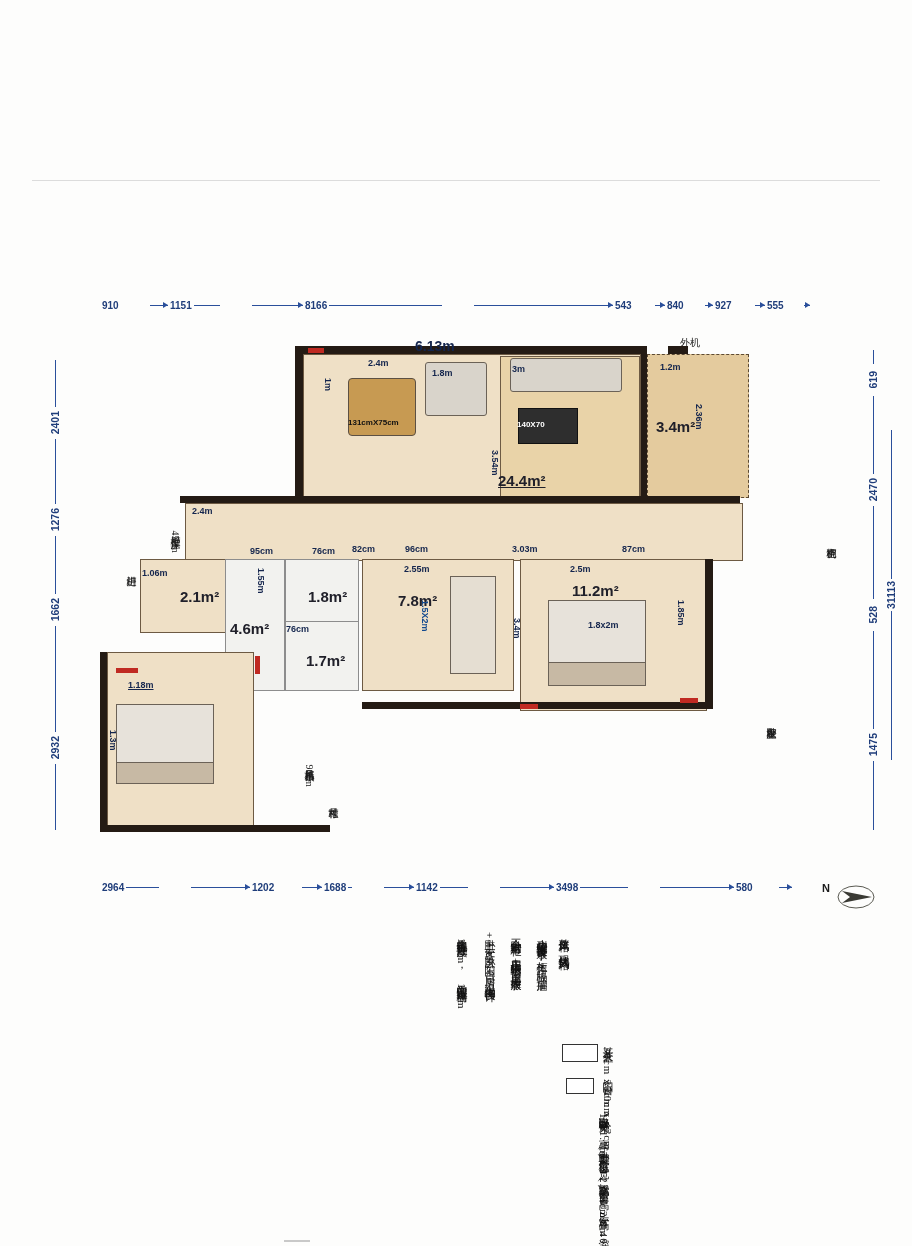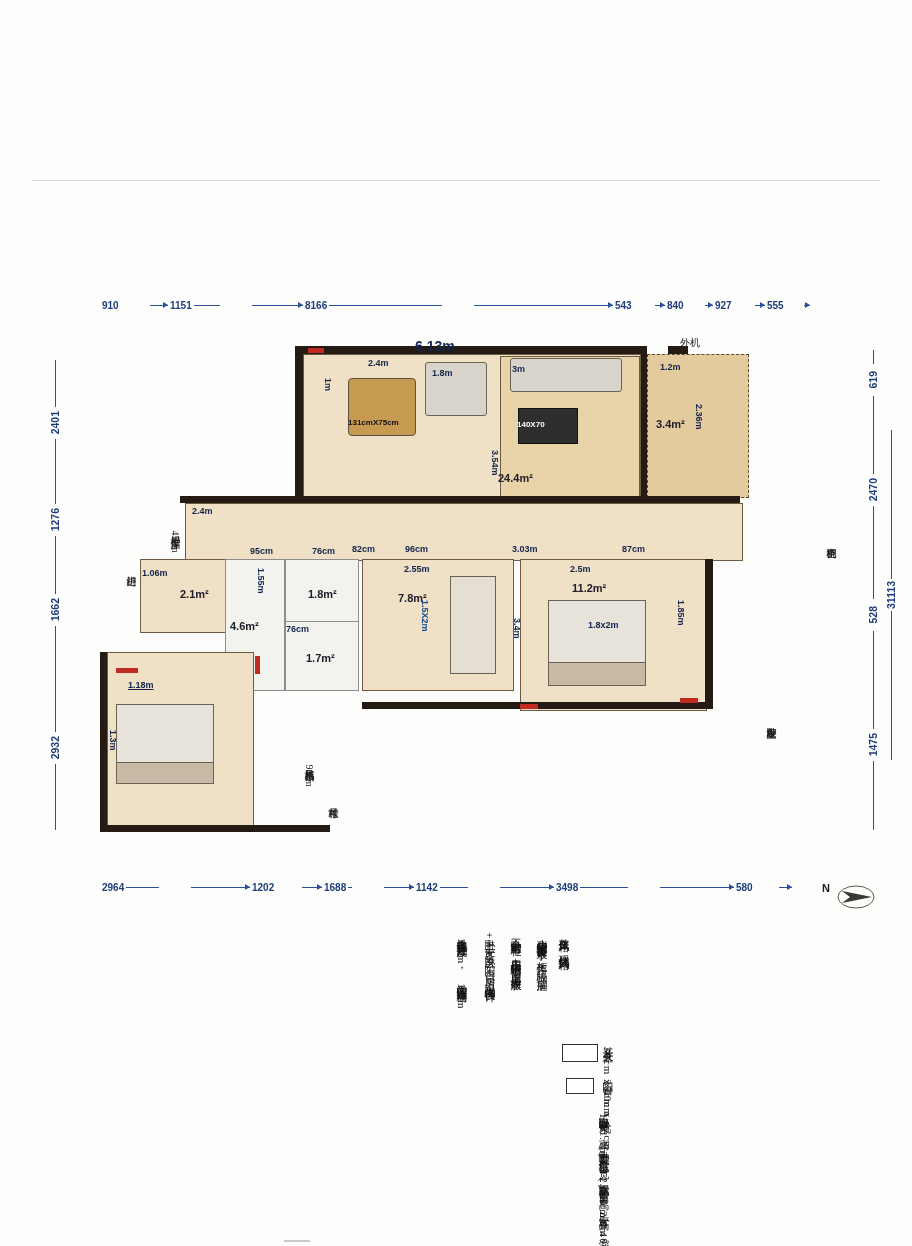--- a/index.html
+++ b/index.html
@@ -31,21 +31,21 @@
   .vseg:before,.vseg:after{content:"";position:absolute;left:50%;width:1px;background:#2a4f9b;}
   .vseg:before{top:0;bottom:50%;margin-bottom:16px;}
   .vseg:after{bottom:0;top:50%;margin-top:16px;}
   .vseg span{position:relative;z-index:2;background:#fdfdfc;writing-mode:vertical-rl;transform:rotate(180deg);padding:2px 0;}
 
   
   .wall{position:absolute;background:#241b14;}
   .room{position:absolute;background:#efe0c6;border:1px solid #6d5a43;}
   .roomWarm{position:absolute;background:#e9d3a8;border:1px solid #6d5a43;}
   .tile{position:absolute;background:#f2f2ef;border:1px solid #8d8d8d;}
-  .area{position:absolute;font-size:11px;font-weight:700;color:#20202a;}
+  .area{position:absolute;font-size:15px;font-weight:700;color:#20202a;}
   .mlabel{position:absolute;font-size:9px;color:#14254d;font-weight:700;}
   .mlabel.rot{writing-mode:vertical-rl;}
   .furn{position:absolute;border:1px solid #5c5043;background:#e8ded0;}
   .sofa{position:absolute;background:#d9d4cb;border:1px solid #6b6257;border-radius:3px;}
   .bed{position:absolute;background:#e7e2da;border:1px solid #6b6257;}
   .bedhead{position:absolute;background:#c7b9a4;border:1px solid #6b6257;}
   .tv{position:absolute;background:#2e2e2e;border:1px solid #111;}
   .redmark{position:absolute;background:#c02a22;}
   .hand{position:absolute;font-size:10px;color:#1a1a1a;font-family:"Liberation Serif",serif;}
   .hand.rot{writing-mode:vertical-rl;}
@@ -135,21 +135,21 @@
   </div>
 
   <div class="plan">
 
     <div class="wall" style="left:215px;top:46px;width:352px;height:8px;"></div>
     <div class="wall" style="left:215px;top:46px;width:8px;height:150px;"></div>
     <div class="wall" style="left:559px;top:46px;width:8px;height:208px;"></div>
 
     <div class="room" style="left:223px;top:54px;width:336px;height:142px;"></div>
     <div class="roomWarm" style="left:420px;top:56px;width:138px;height:140px;"></div>
-    <div class="area" style="left:418px;top:172px;">24.4m²</div>
+    <div class="area" style="left:418px;top:172px;text-decoration:underline;">24.4m²</div>
     <div class="mlabel" style="left:335px;top:38px;font-size:14px;">6.13m</div>
     <div class="mlabel rot" style="left:410px;top:150px;">3.54m</div>
 
     <div class="furn" style="left:268px;top:78px;width:66px;height:56px;border-radius:4px;background:#c79a52;"></div>
     <div class="mlabel" style="left:268px;top:118px;font-size:8px;color:#111;">131cmX75cm</div>
     <div class="mlabel" style="left:288px;top:58px;">2.4m</div>
     <div class="mlabel rot" style="left:243px;top:78px;">1m</div>
 
     <div class="sofa" style="left:345px;top:62px;width:60px;height:52px;"></div>
     <div class="sofa" style="left:430px;top:58px;width:110px;height:32px;"></div>

